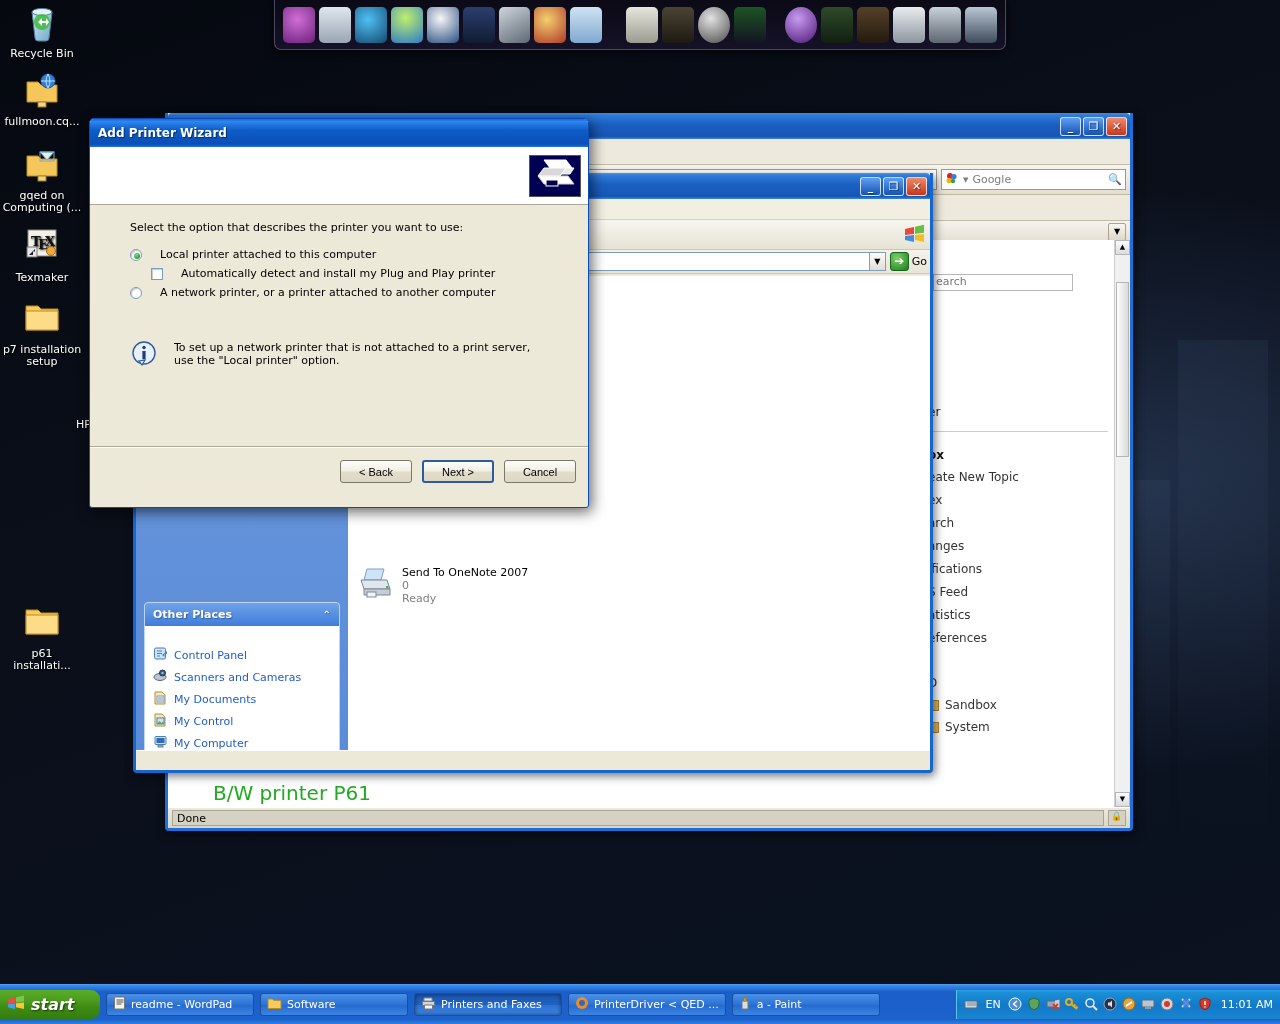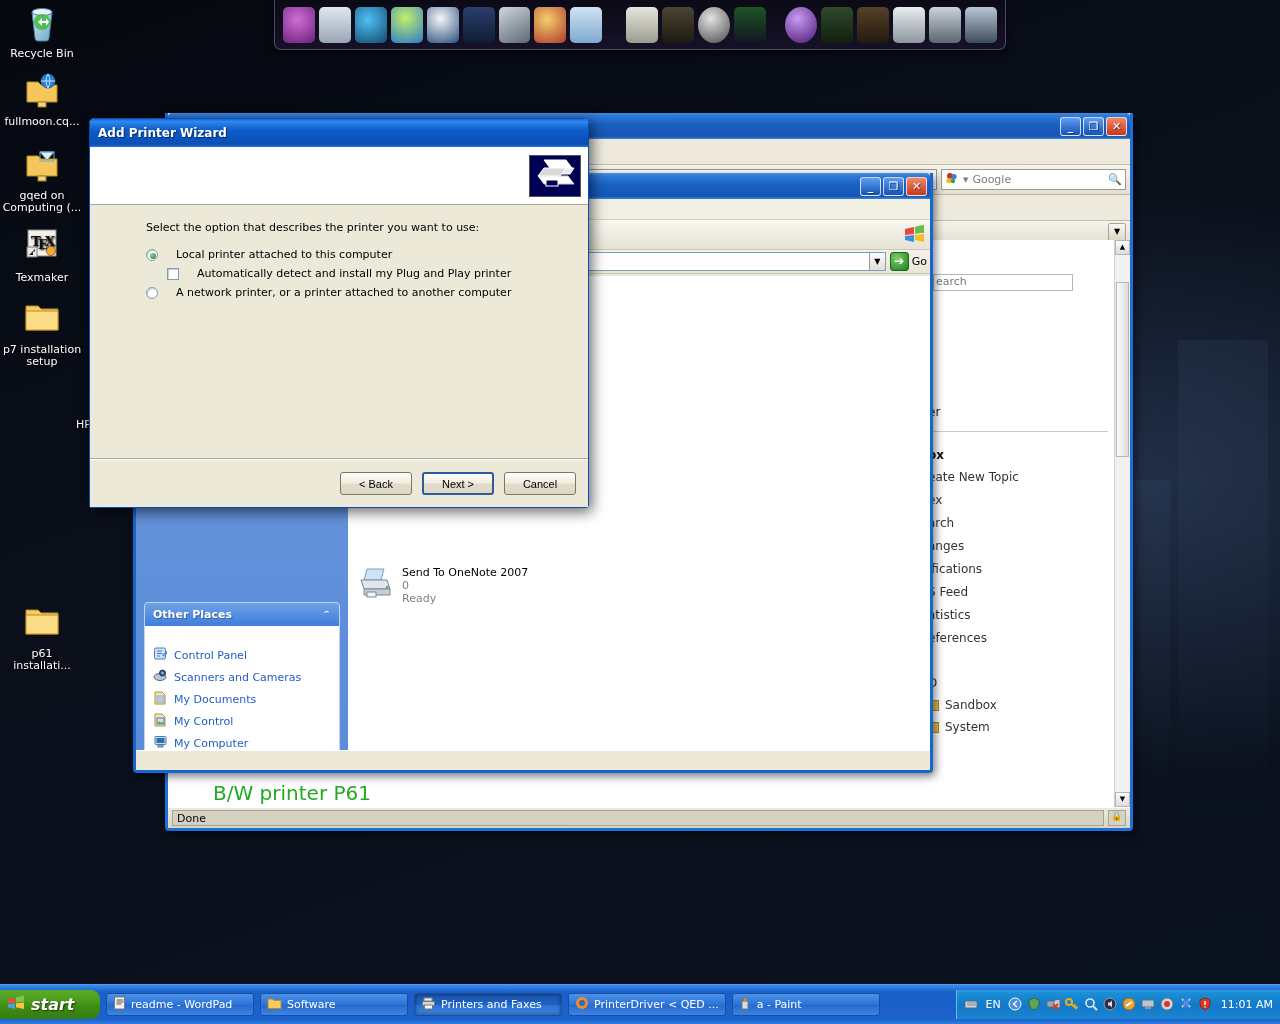--- a/index.html
+++ b/index.html
@@ -106,22 +106,22 @@
   #wiz .wtitle {
     height: 28px; border-radius:4px 4px 0 0;
     background: linear-gradient(180deg,#1568d8 0%,#2f86ee 9%, #0d5cc8 40%, #0a4fb6 90%, #2373df 100%);
     color:#fff; font-weight:bold; font-size:12px; display:flex; align-items:center; padding-left:8px;
     text-shadow: 1px 1px 1px rgba(0,0,0,.5);
   }
   .whead { background:#fff; height:58px; border-bottom:1px solid #aca899; display:flex; align-items:center; padding:0 10px; position:relative;}
   .whead h2 { margin:0 0 2px 0; font-size:11.5px; font-weight:bold; color:#000;}
   .whead p  { margin:0; font-size:11px; color:#000; padding-left:22px;}
   .wicon { position:absolute; right:7px; top:8px; width:52px; height:42px; background:#000052; border:1px solid #555;}
-  .wbody { position:absolute; left:0; right:0; top:86px; bottom:48px; background:#ece9d8; padding:16px 56px; }
-  .wfoot { position:absolute; left:0; right:0; bottom:0; height:48px; background:#ece9d8;
+  .wbody { position:absolute; left:0; right:0; top:86px; bottom:48px; background:#ece9d8; padding:16px 40px; }
+  .wfoot { position:absolute; left:0; right:0; bottom:12px; height:48px; background:#ece9d8;
            border-top:1px solid #fff; display:flex; align-items:center; justify-content:flex-end; gap:10px; padding-right:12px;}
   .wfoot::before { content:""; position:absolute; left:0; right:0; top:-2px; height:1px; background:#aca899;}
   .wbtn { width:72px; height:23px; background: linear-gradient(180deg,#fdfdfb 0%,#f2efe3 45%,#e2ddcb 55%, #ddd8c4 100%);
           border:1px solid #7b7868; border-radius:3px; font-size:11px; cursor:pointer; color:#000;}
   .wbtn.default { border:2px solid #2f5b9c; }
   .radiorow { display:flex; align-items:center; gap:18px; margin-bottom:6px; font-size:11px; }
   .radio { width:12px; height:12px; border-radius:50%; background:#fff; border:1px solid #7b9ebd;
            box-shadow: inset 1px 1px 1px rgba(0,0,0,.22); position:relative; flex:none;}
   .radio.sel::after { content:""; position:absolute; left:3px; top:3px; width:6px; height:6px;
                       border-radius:50%; background: radial-gradient(circle at 35% 30%, #7ee07e, #147d14);}
@@ -523,20 +523,34 @@
       <div class="radiorow" style="margin-left:21px;">
         <span class="chk"></span>
         <span>Automatically detect and install my Plug and Play printer</span>
       </div>
 
       <div class="radiorow">
         <span class="radio"></span>
         <span>A network printer, or a printer attached to another computer</span>
       </div>
 
+      <div class="noterow">
+        <span class="infoicon">
+          <svg width="30" height="30" viewBox="0 0 30 30">
+            <circle cx="14" cy="12" r="11" fill="#e8f0fa" stroke="#2f5b9c" stroke-width="1.4"></circle>
+            <path d="M9 20 l3 4 l3 -5 z" fill="#e8f0fa" stroke="#2f5b9c" stroke-width="1.2"></path>
+            <circle cx="14" cy="6.5" r="1.7" fill="#1b3f73"></circle>
+            <path d="M12.4 10 h3.2 v8.2 h-3.2 z" fill="#1b3f73"></path>
+          </svg>
+        </span>
+        <span style="font-size:11px; line-height:13px;">
+          <div>To set up a network printer that is not attached to a print server,</div>
+          <div>use the "Local printer" option.</div>
+        </span>
+      </div>
     </div>
 
     <div class="wfoot">
       <button class="wbtn">&lt; Back</button>
       <button class="wbtn default">Next &gt;</button>
       <button class="wbtn">Cancel</button>
     </div>
   </div>
 
   <div id="taskbar">

